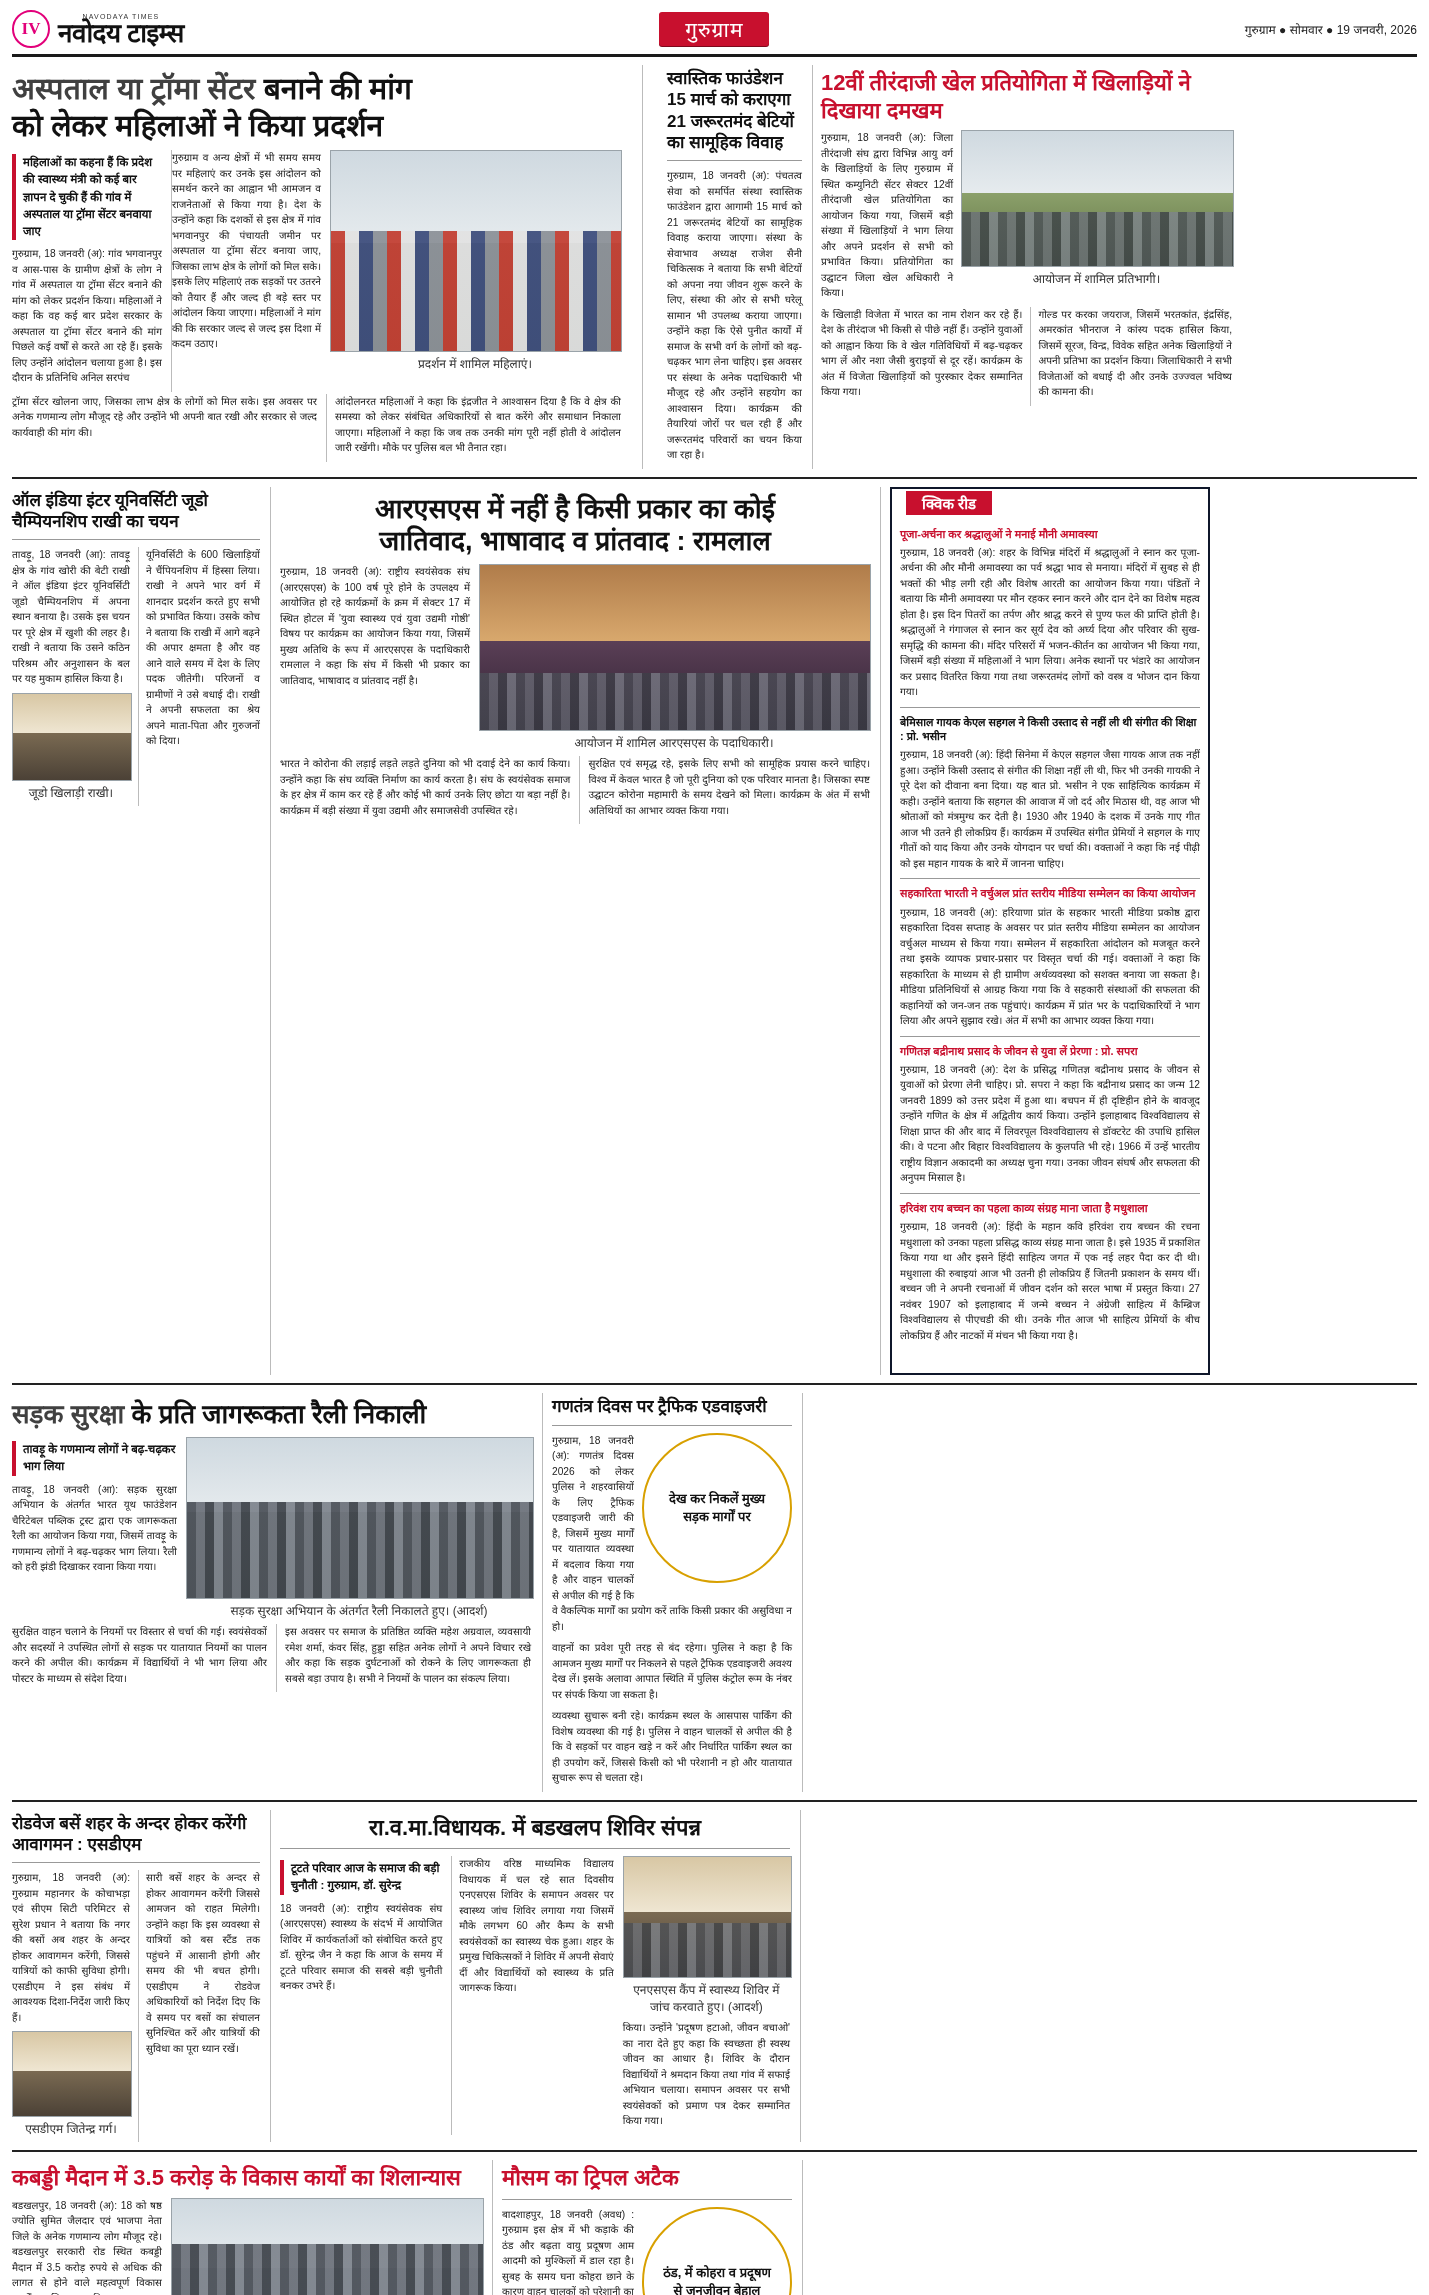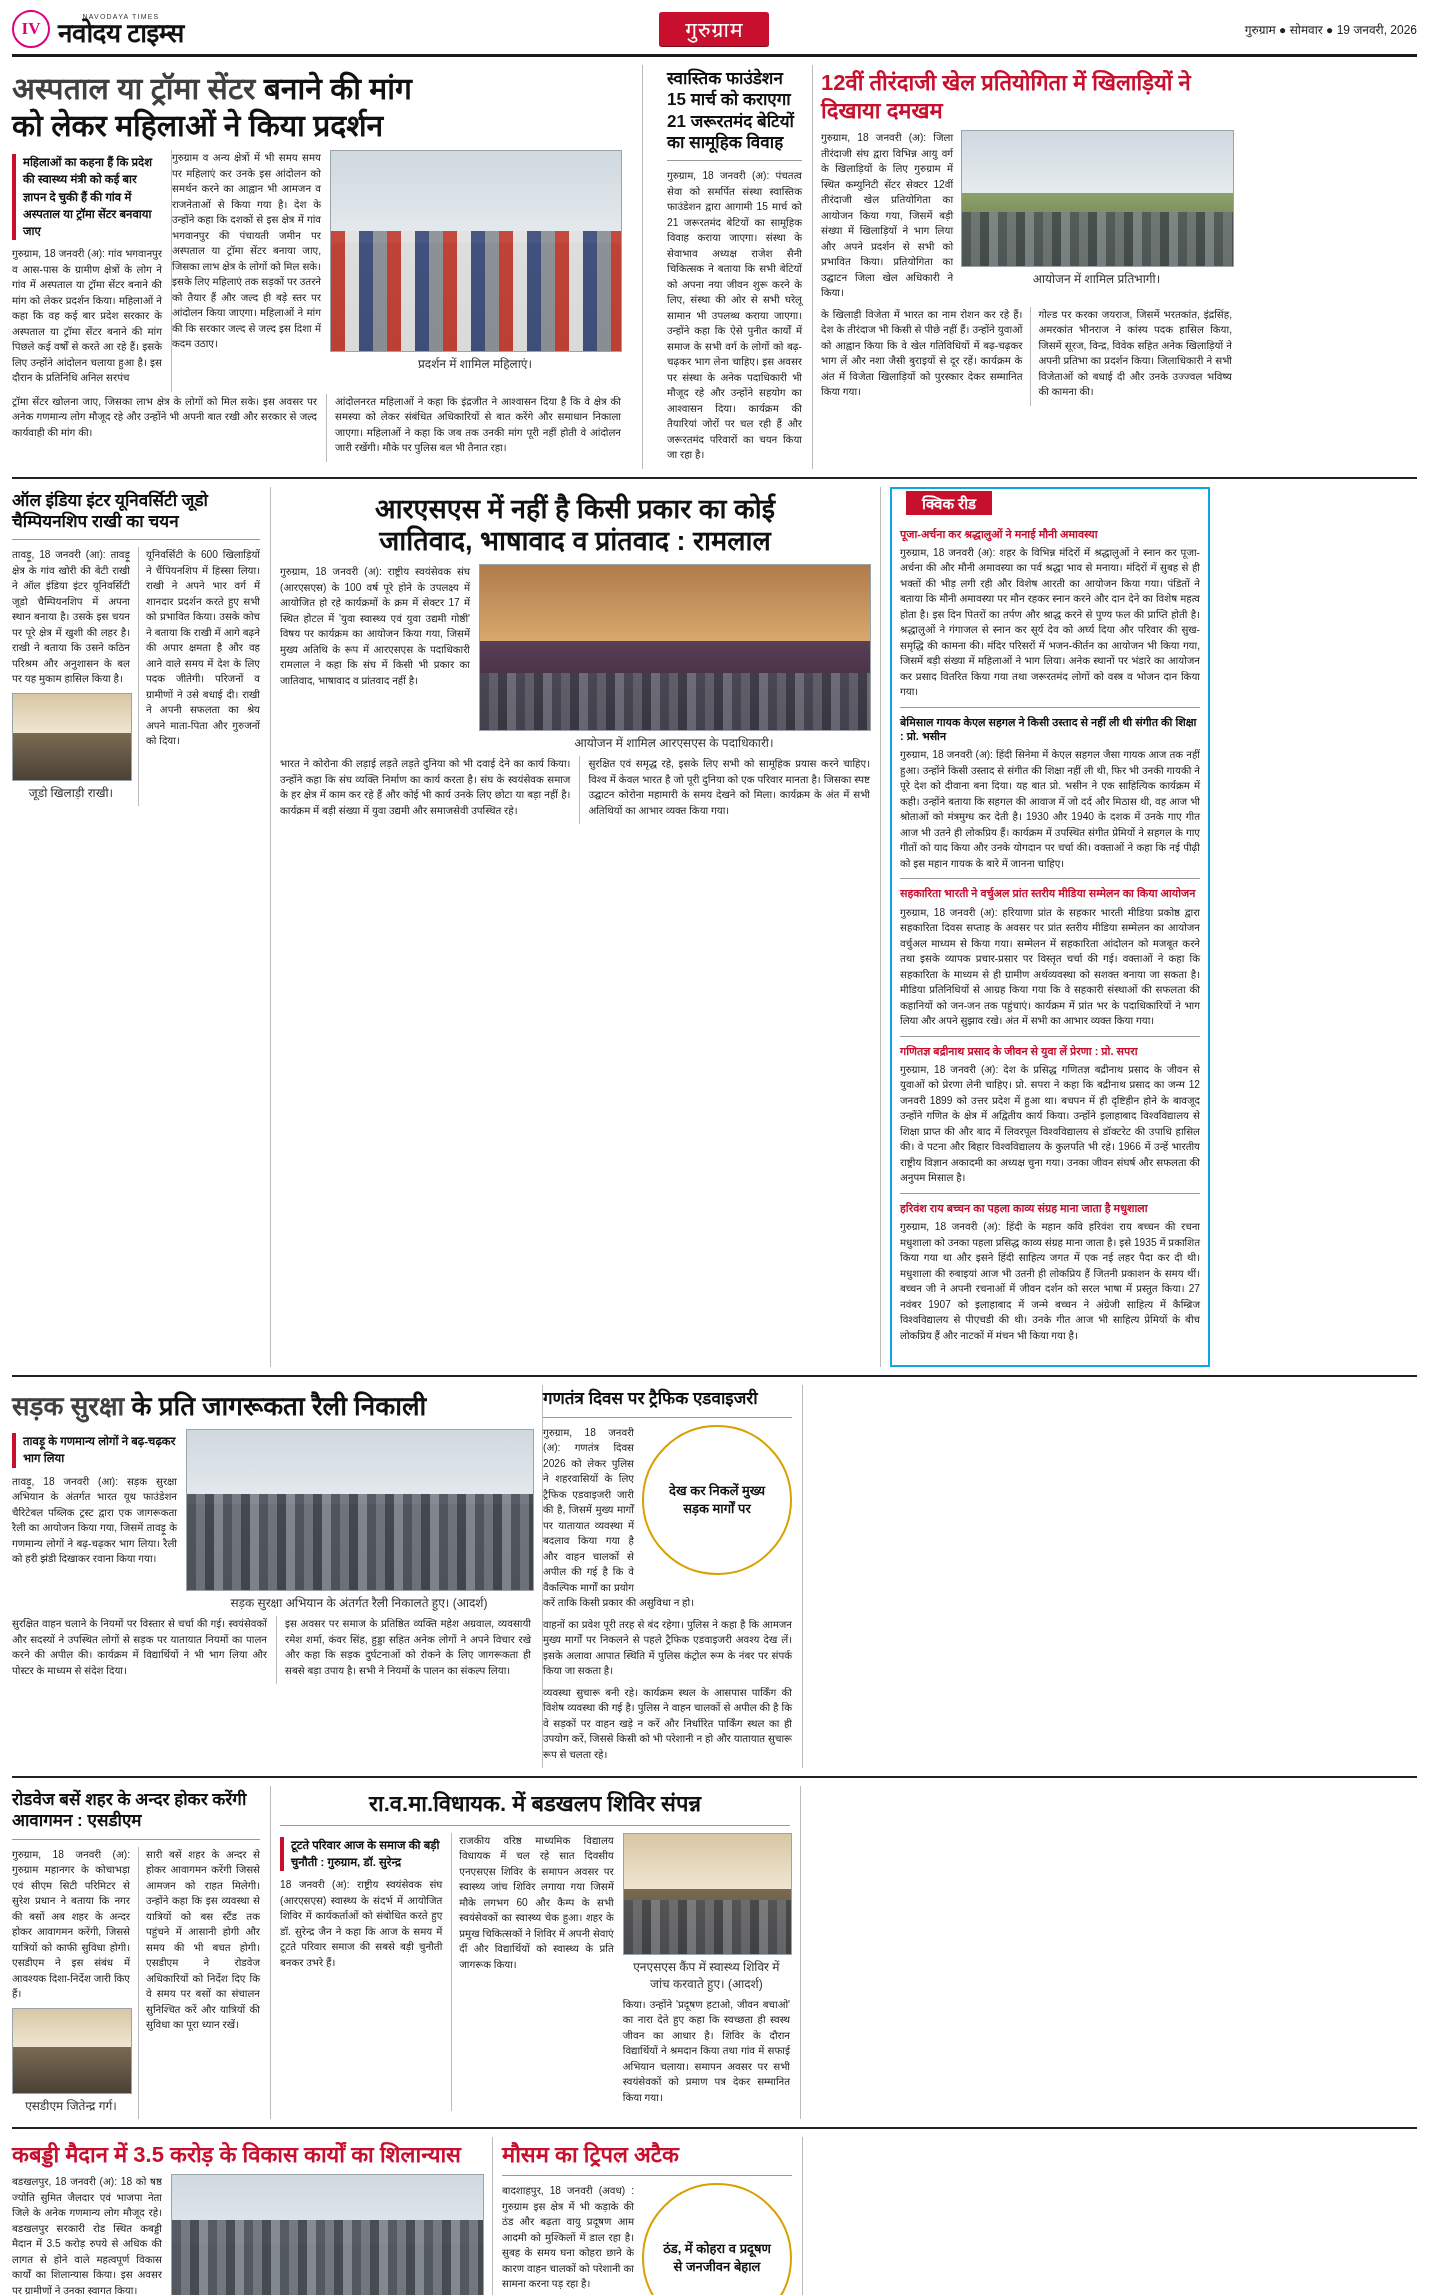--- a/index.html
+++ b/index.html
@@ -83,21 +83,21 @@
     background:repeating-linear-gradient(90deg,#4a4f57 0 9px,#6b7079 9px 18px,#3c4148 18px 27px,#7d838c 27px 36px);
     opacity:.92;}
   .photo.indoor .sky{background:linear-gradient(#d8c7a4,#efe6d2);}
   .photo.indoor .ground{background:linear-gradient(#7a6a52,#4b4136);}
   .photo.banner .crowd{background:repeating-linear-gradient(90deg,#c23b2e 0 14px,#e2e2e2 14px 28px,#3a4a7a 28px 42px,#8a8f96 42px 56px);}
   .photo.green .ground{background:linear-gradient(#8ba06a,#5d6f43);}
   .photo.stage .ground{background:linear-gradient(#5a3f56,#2f2030);}
   .photo.stage .sky{background:linear-gradient(#b07c4a,#d8a86d);}
 
   
-  .qr-box{border:2px solid #0ea5e9;padding:6px 8px 16px;}
+  .qr-box{border:2px solid #0f172a;padding:6px 8px 24px;}
   .qr-title{
     background:#c8102e;color:#fff;font-weight:bold;font-size:15px;
     display:inline-block;padding:2px 16px;margin:-14px 0 6px 6px;
   }
   .qr-head{font-size:11px;font-weight:bold;line-height:1.3;margin:6px 0 4px;color:#111;}
   .qr-head.red{color:#c8102e;}
 
   
   .pullquote{
     float:right;width:150px;height:150px;border-radius:50%;
@@ -302,21 +302,21 @@
       <div class="row" style="gap:9px;">
         <div class="col" style="width:255px;">
           <p class="body">सुरक्षित वाहन चलाने के नियमों पर विस्तार से चर्चा की गई। स्वयंसेवकों और सदस्यों ने उपस्थित लोगों से सड़क पर यातायात नियमों का पालन करने की अपील की। कार्यक्रम में विद्यार्थियों ने भी भाग लिया और पोस्टर के माध्यम से संदेश दिया।</p>
         </div>
         <div class="col vline" style="width:255px;padding-left:8px;">
           <p class="body">इस अवसर पर समाज के प्रतिष्ठित व्यक्ति महेश अग्रवाल, व्यवसायी रमेश शर्मा, कंवर सिंह, हुड्डा सहित अनेक लोगों ने अपने विचार रखे और कहा कि सड़क दुर्घटनाओं को रोकने के लिए जागरूकता ही सबसे बड़ा उपाय है। सभी ने नियमों के पालन का संकल्प लिया।</p>
         </div>
       </div>
     </div>
 
-    <div class="col vline" style="width:250px;">
+    <div class="col vline" style="width:250px;padding-left:9px;">
       <h3 class="headline">गणतंत्र दिवस पर ट्रैफिक एडवाइजरी</h3>
       <div class="hr"></div>
       <div class="pullquote">देख कर निकलें मुख्य सड़क मार्गों पर</div>
       <p class="body">गुरुग्राम, 18 जनवरी (अ): गणतंत्र दिवस 2026 को लेकर पुलिस ने शहरवासियों के लिए ट्रैफिक एडवाइजरी जारी की है, जिसमें मुख्य मार्गों पर यातायात व्यवस्था में बदलाव किया गया है और वाहन चालकों से अपील की गई है कि वे वैकल्पिक मार्गों का प्रयोग करें ताकि किसी प्रकार की असुविधा न हो।</p>
       <p class="body">वाहनों का प्रवेश पूरी तरह से बंद रहेगा। पुलिस ने कहा है कि आमजन मुख्य मार्गों पर निकलने से पहले ट्रैफिक एडवाइजरी अवश्य देख लें। इसके अलावा आपात स्थिति में पुलिस कंट्रोल रूम के नंबर पर संपर्क किया जा सकता है।</p>
       <p class="body">व्यवस्था सुचारू बनी रहे। कार्यक्रम स्थल के आसपास पार्किंग की विशेष व्यवस्था की गई है। पुलिस ने वाहन चालकों से अपील की है कि वे सड़कों पर वाहन खड़े न करें और निर्धारित पार्किंग स्थल का ही उपयोग करें, जिससे किसी को भी परेशानी न हो और यातायात सुचारू रूप से चलता रहे।</p>
     </div>
 
     <div class="col vline" style="width:330px;padding-left:9px;">
       <p class="body" style="visibility:hidden;">.</p>

